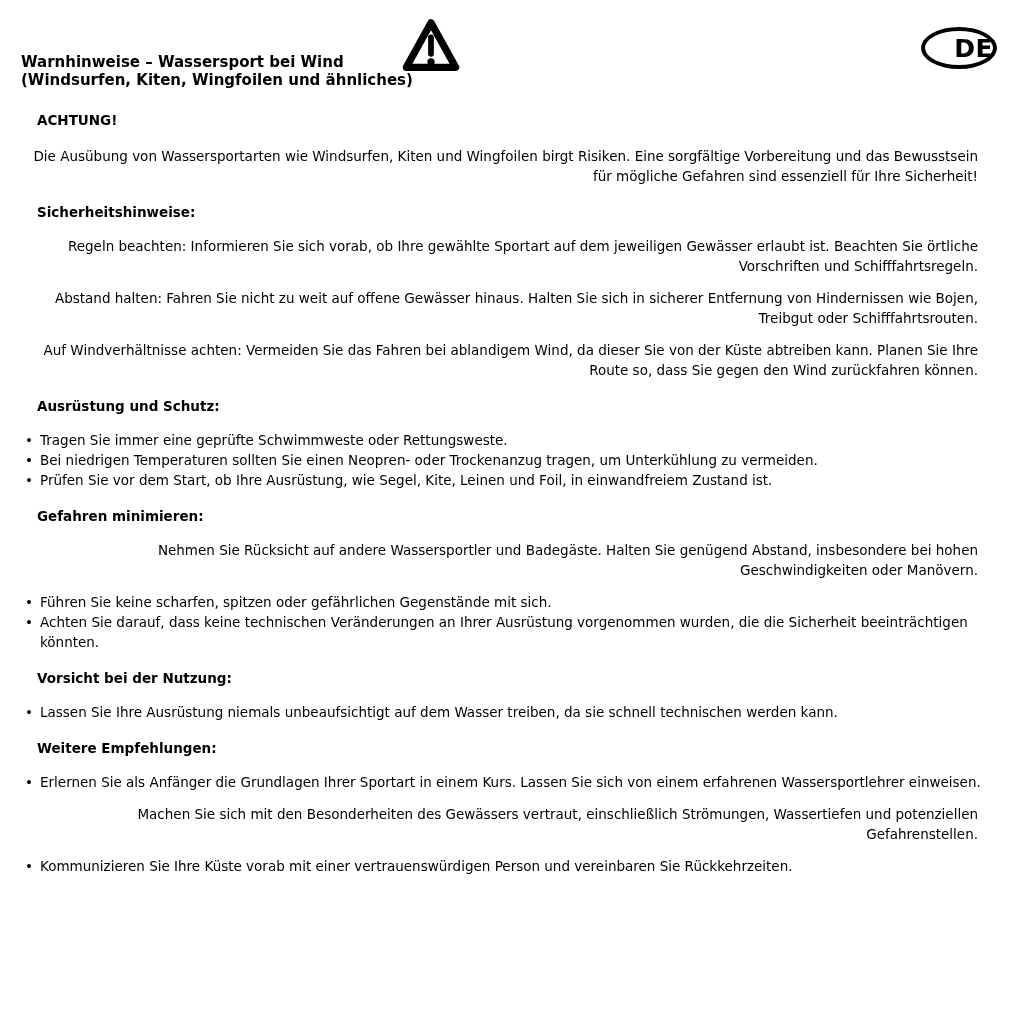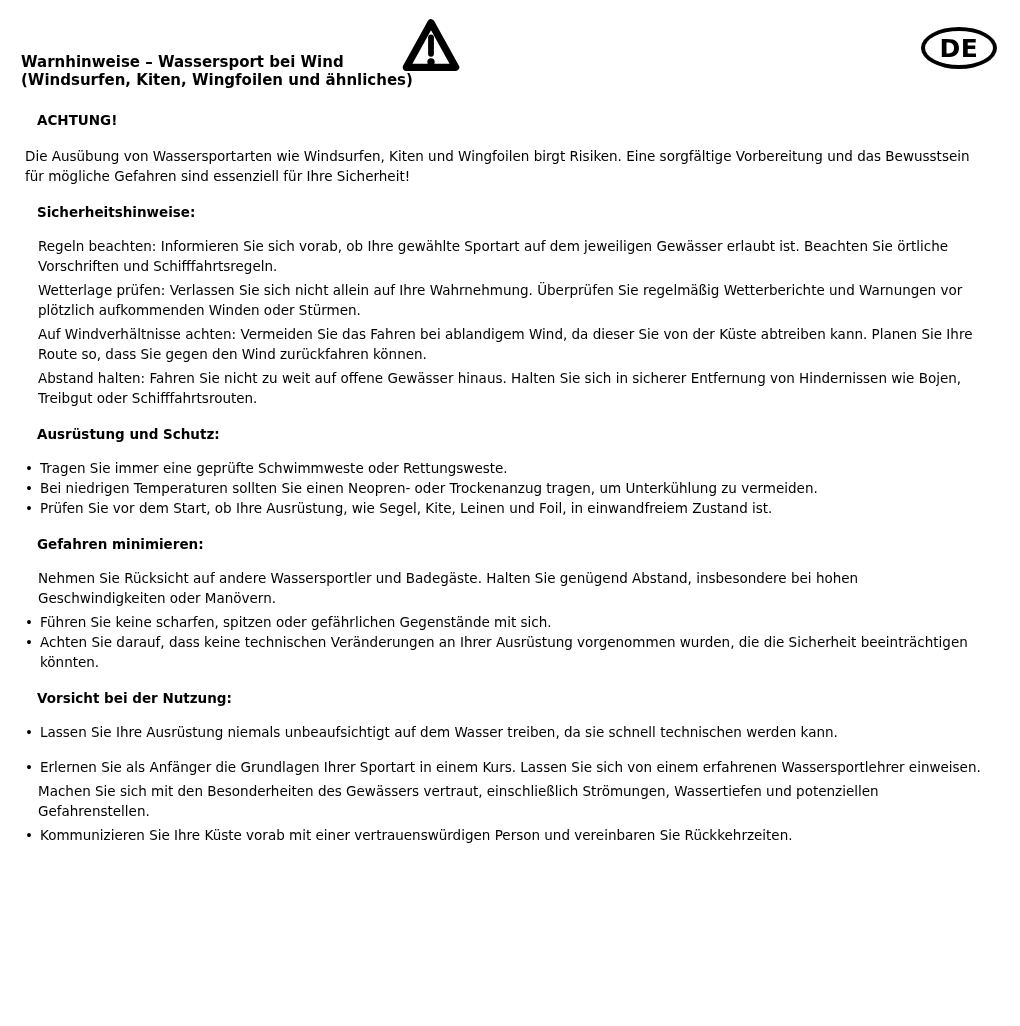--- a/index.html
+++ b/index.html
@@ -39,41 +39,41 @@
   .lang-badge {
     position: absolute;
     top: 27px;
     right: 23px;
     width: 68px;
     height: 34px;
     border: 4px solid #000000;
     border-radius: 50%;
     display: flex;
     align-items: center;
-    justify-content: center;
+    justify-content: flex-end;
     font-size: 25px;
     font-weight: bold;
     letter-spacing: 0.5px;
   }
   
   .doc-body {
     padding: 14px 30px 0 21px;
     font-size: 13.5px;
     line-height: 20px;
   }
   section { margin-top: 15px; }
   section:first-child { margin-top: 0; }
   .heading {
     font-size: 13.5px;
     line-height: 20px;
     font-weight: bold;
     margin: 16px;
   }
   .heading.gap { margin-bottom: 14px; }
-  .para { margin: 4px; }
+  .para { margin: 12px; text-align: right; }
   .para.indent { margin-left: 17px; }
   .bullet-item { display: flex; }
   .bullet-dot {
     flex: 0 0 15px;
     padding-left: 4px;
     box-sizing: content-box;
   }
   .bullet-text { flex: 1 1 auto; }
 </style>
 </head>
@@ -99,23 +99,22 @@
   </div>
 
   <main class="doc-body" id="sections">
       <section>
         <h2 class="heading">ACHTUNG!</h2>
         <p class="para">Die Ausübung von Wassersportarten wie Windsurfen, Kiten und Wingfoilen birgt Risiken. Eine sorgfältige Vorbereitung und das Bewusstsein für mögliche Gefahren sind essenziell für Ihre Sicherheit!</p>
       </section>
       <section>
         <h2 class="heading gap">Sicherheitshinweise:</h2>
         <p class="para indent">Regeln beachten: Informieren Sie sich vorab, ob Ihre gewählte Sportart auf dem jeweiligen Gewässer erlaubt ist. Beachten Sie örtliche Vorschriften und Schifffahrtsregeln.</p>
-        <p class="para indent">Wetterlage prüfen: Verlassen Sie sich nicht allein auf Ihre Wahrnehmung. Überprüfen Sie regelmäßig Wetterberichte und Warnungen vor plötzlich aufkommenden Winden oder Stürmen.</p>
+        <p class="para indent">Abstand halten: Fahren Sie nicht zu weit auf offene Gewässer hinaus. Halten Sie sich in sicherer Entfernung von Hindernissen wie Bojen, Treibgut oder Schifffahrtsrouten.</p>
         <p class="para indent">Auf Windverhältnisse achten: Vermeiden Sie das Fahren bei ablandigem Wind, da dieser Sie von der Küste abtreiben kann. Planen Sie Ihre Route so, dass Sie gegen den Wind zurückfahren können.</p>
-        <p class="para indent">Abstand halten: Fahren Sie nicht zu weit auf offene Gewässer hinaus. Halten Sie sich in sicherer Entfernung von Hindernissen wie Bojen, Treibgut oder Schifffahrtsrouten.</p>
       </section>
       <section>
         <h2 class="heading gap">Ausrüstung und Schutz:</h2>
         <div class="bullet-item">
           <span class="bullet-dot">•</span>
           <span class="bullet-text">Tragen Sie immer eine geprüfte Schwimmweste oder Rettungsweste.</span>
         </div>
         <div class="bullet-item">
           <span class="bullet-dot">•</span>
           <span class="bullet-text">Bei niedrigen Temperaturen sollten Sie einen Neopren- oder Trockenanzug tragen, um Unterkühlung zu vermeiden.</span>
@@ -138,20 +137,21 @@
         </div>
       </section>
       <section>
         <h2 class="heading gap">Vorsicht bei der Nutzung:</h2>
         <div class="bullet-item">
           <span class="bullet-dot">•</span>
           <span class="bullet-text">Lassen Sie Ihre Ausrüstung niemals unbeaufsichtigt auf dem Wasser treiben, da sie schnell technischen werden kann.</span>
         </div>
       </section>
       <section>
+        <h2 class="heading gap">Weitere Empfehlungen:</h2>
         <div class="bullet-item">
           <span class="bullet-dot">•</span>
           <span class="bullet-text">Erlernen Sie als Anfänger die Grundlagen Ihrer Sportart in einem Kurs. Lassen Sie sich von einem erfahrenen Wassersportlehrer einweisen.</span>
         </div>
         <p class="para indent">Machen Sie sich mit den Besonderheiten des Gewässers vertraut, einschließlich Strömungen, Wassertiefen und potenziellen Gefahrenstellen.</p>
         <div class="bullet-item">
           <span class="bullet-dot">•</span>
           <span class="bullet-text">Kommunizieren Sie Ihre Küste vorab mit einer vertrauenswürdigen Person und vereinbaren Sie Rückkehrzeiten.</span>
         </div>
       </section>

